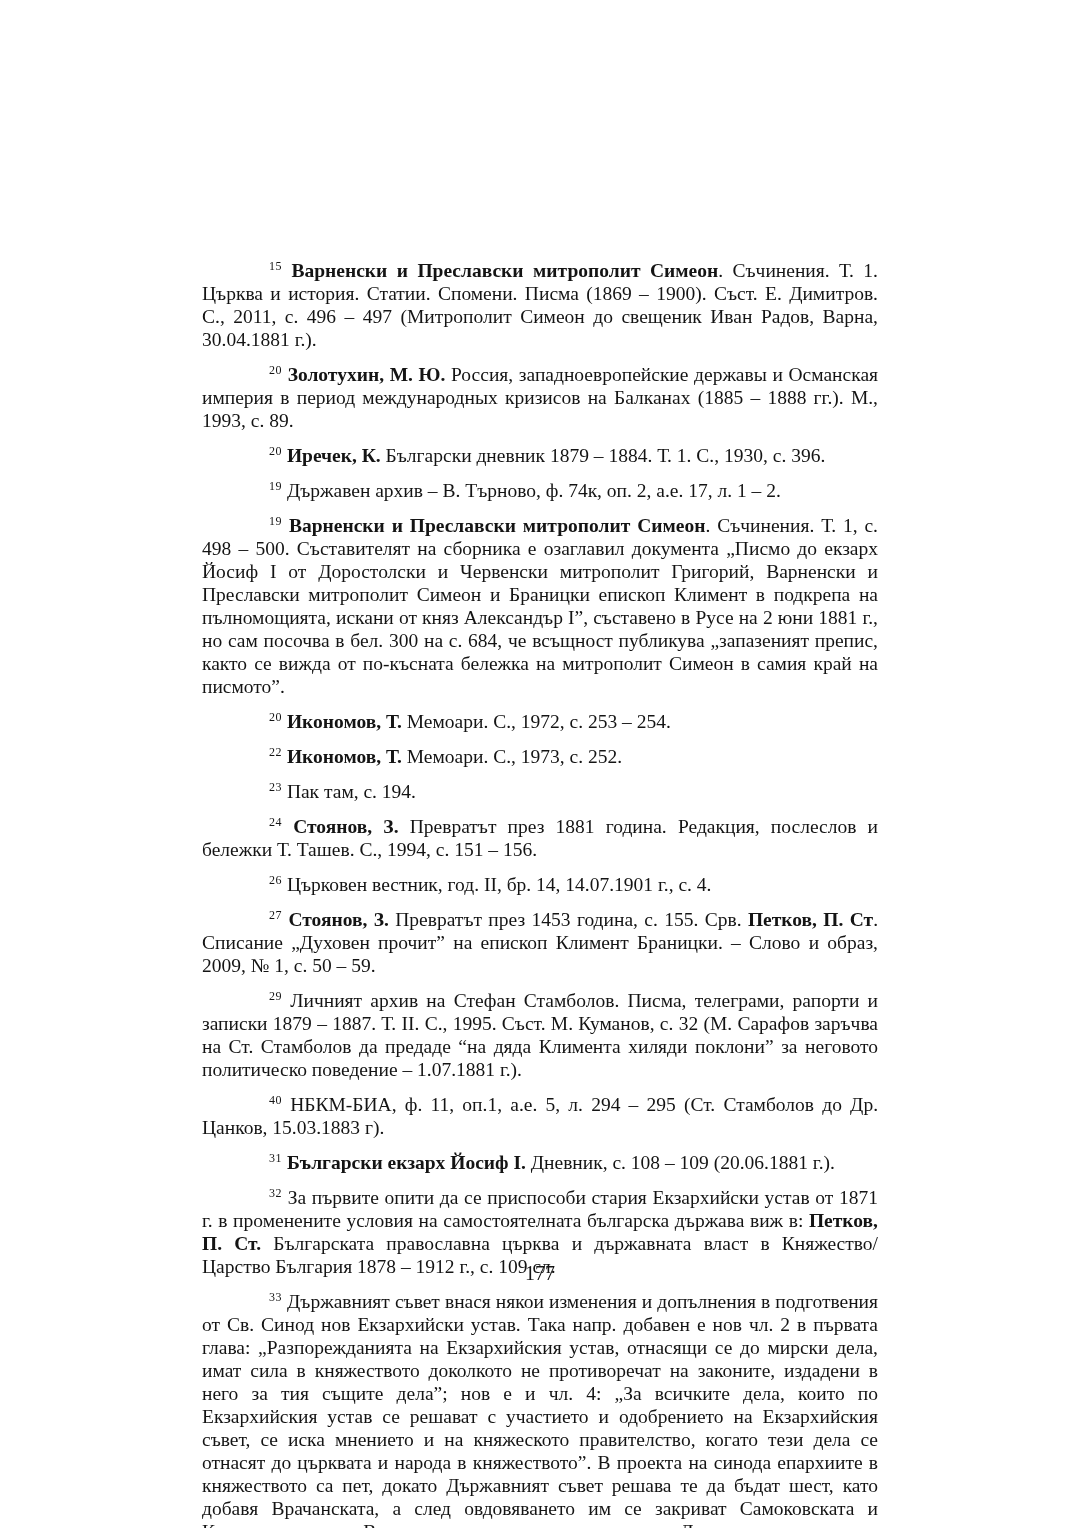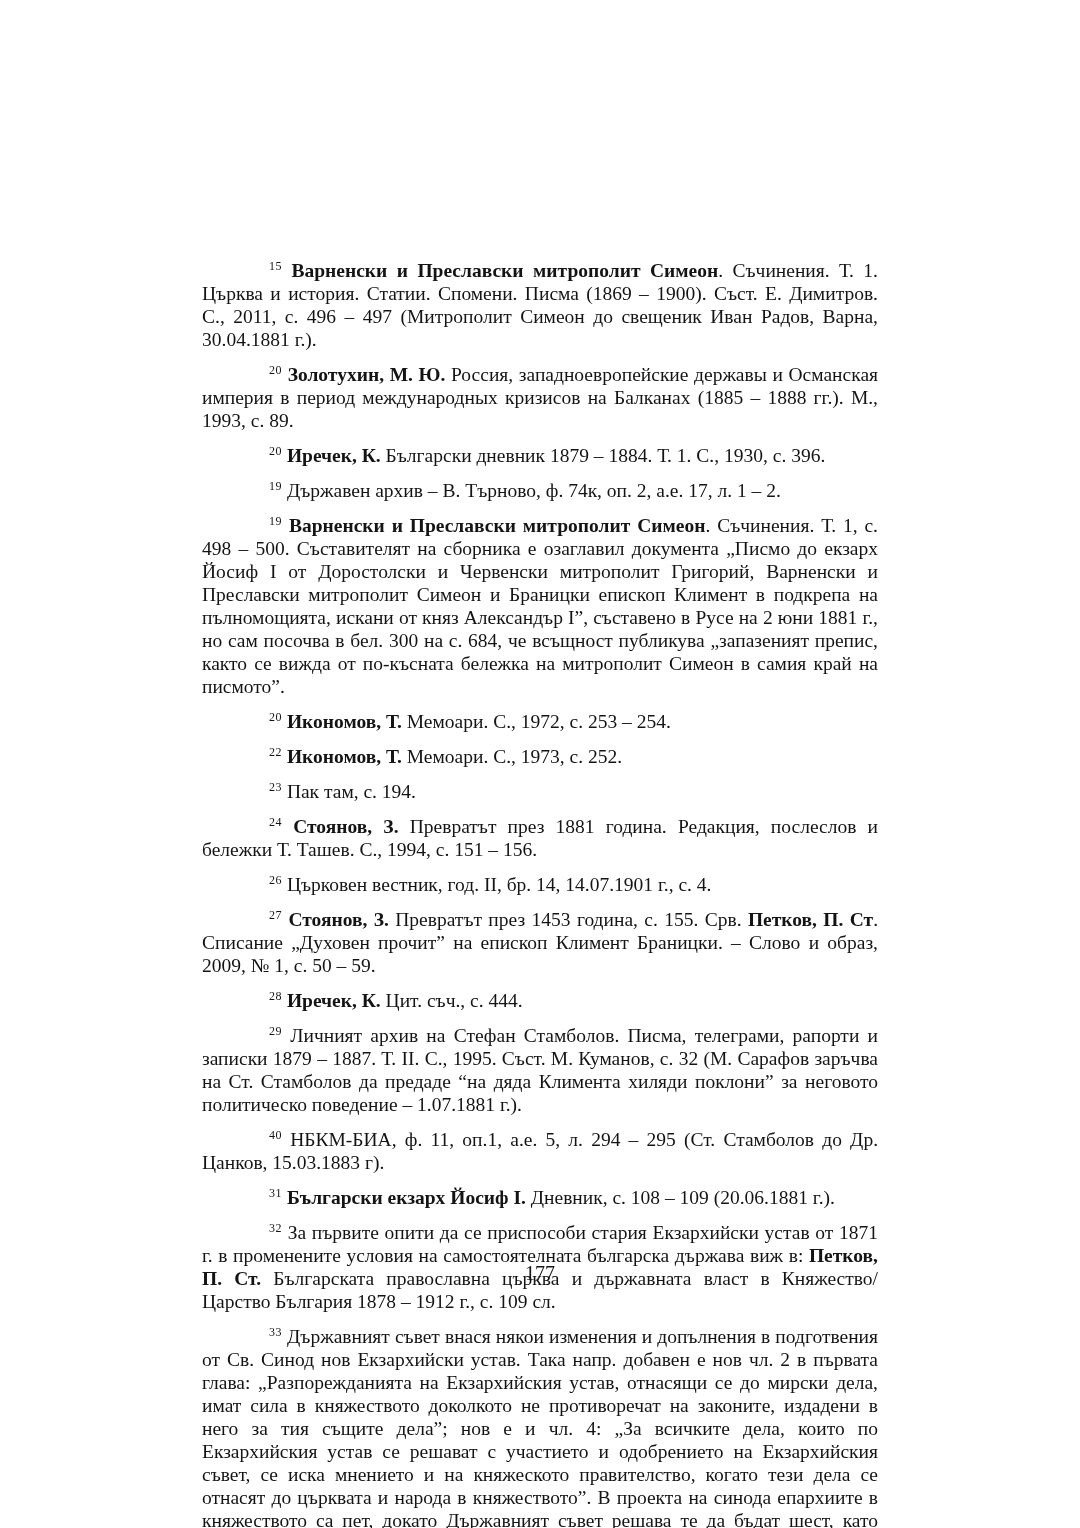--- a/index.html
+++ b/index.html
@@ -58,21 +58,20 @@
       <p class="footnote"><sup>20</sup> <b>Золотухин, М. Ю.</b><span> Россия, западноевропейские державы и Османская империя в период международных кризисов на Балканах (1885 – 1888 гг.). М., 1993, с. 89.</span></p>
       <p class="footnote"><sup>20</sup> <b>Иречек, К.</b><span> Български дневник 1879 – 1884. Т. 1. С., 1930, с. 396.</span></p>
       <p class="footnote"><sup>19</sup> <span>Държавен архив – В. Търново, ф. 74к, оп. 2, а.е. 17, л. 1 – 2.</span></p>
       <p class="footnote"><sup>19</sup> <b>Варненски и Преславски митрополит Симеон</b><span>. Съчинения. Т. 1, с. 498 – 500. Съставителят на сборника е озаглавил документа „Писмо до екзарх Йосиф I от Доростолски и Червенски митрополит Григорий, Варненски и Преславски митрополит Симеон и Браницки епископ Климент в подкрепа на пълномощията, искани от княз Александър I”, съставено в Русе на 2 юни 1881 г., но сам посочва в бел. 300 на с. 684, че всъщност публикува „запазеният препис, както се вижда от по-късната бележка на митрополит Симеон в самия край на писмото”.</span></p>
       <p class="footnote"><sup>20</sup> <b>Икономов, Т.</b><span> Мемоари. С., 1972, с. 253 – 254.</span></p>
       <p class="footnote"><sup>22</sup> <b>Икономов, Т.</b><span> Мемоари. С., 1973, с. 252.</span></p>
       <p class="footnote"><sup>23</sup> <span>Пак там, с. 194.</span></p>
       <p class="footnote"><sup>24</sup> <b>Стоянов, З.</b><span> Превратът през 1881 година. Редакция, послеслов и бележки Т. Ташев. С., 1994, с. 151 – 156.</span></p>
       <p class="footnote"><sup>26</sup> <span>Църковен вестник, год. II, бр. 14, 14.07.1901 г., с. 4.</span></p>
       <p class="footnote"><sup>27</sup> <b>Стоянов, З.</b><span> Превратът през 1453 година, с. 155. Срв. </span><b>Петков, П. Ст</b><span>. Списание „Духовен прочит” на епископ Климент Браницки. – Слово и образ, 2009, № 1, с. 50 – 59.</span></p>
-      <p class="footnote"><sup>28</sup> <b>Иречек, К.</b><span> Цит. съч., с. 444.</span></p>
       <p class="footnote"><sup>29</sup> <span>Личният архив на Стефан Стамболов. Писма, телеграми, рапорти и записки 1879 – 1887. Т. II. С., 1995. Съст. М. Куманов, с. 32 (М. Сарафов заръчва на Ст. Стамболов да предаде “на дяда Климента хиляди поклони” за неговото политическо поведение – 1.07.1881 г.).</span></p>
       <p class="footnote"><sup>40</sup> <span>НБКМ-БИА, ф. 11, оп.1, а.е. 5, л. 294 – 295 (Ст. Стамболов до Др. Цанков, 15.03.1883 г).</span></p>
       <p class="footnote"><sup>31</sup> <b>Български екзарх Йосиф I.</b><span> Дневник, с. 108 – 109 (20.06.1881 г.).</span></p>
       <p class="footnote"><sup>32</sup> <span>За първите опити да се приспособи стария Екзархийски устав от 1871 г. в променените условия на самостоятелната българска държава виж в: </span><b>Петков, П. Ст.</b><span> Българската православна църква и държавната власт в Княжество/Царство България 1878 – 1912 г., с. 109 сл.</span></p>
       <p class="footnote"><sup>33</sup> <span>Държавният съвет внася някои изменения и допълнения в подготвения от Св. Синод нов Екзархийски устав. Така напр. добавен е нов чл. 2 в първата глава: „Разпорежданията на Екзархийския устав, отнасящи се до мирски дела, имат сила в княжеството доколкото не противоречат на законите, издадени в него за тия същите дела”; нов е и чл. 4: „За всичките дела, които по Екзархийския устав се решават с участието и одобрението на Екзархийския съвет, се иска мнението и на княжеското правителство, когато тези дела се отнасят до църквата и народа в княжеството”. В проекта на синода епархиите в княжеството са пет, докато Държавният съвет решава те да бъдат шест, като добавя Врачанската, а след овдовяването им се закриват Самоковската и Кюстендилската. Важно изменение, което прави Държавният съвет, е запазването на епархийските и</span></p>
     </div>
   <div class="page-number">177</div>
 </div>
 
 </body></html>

